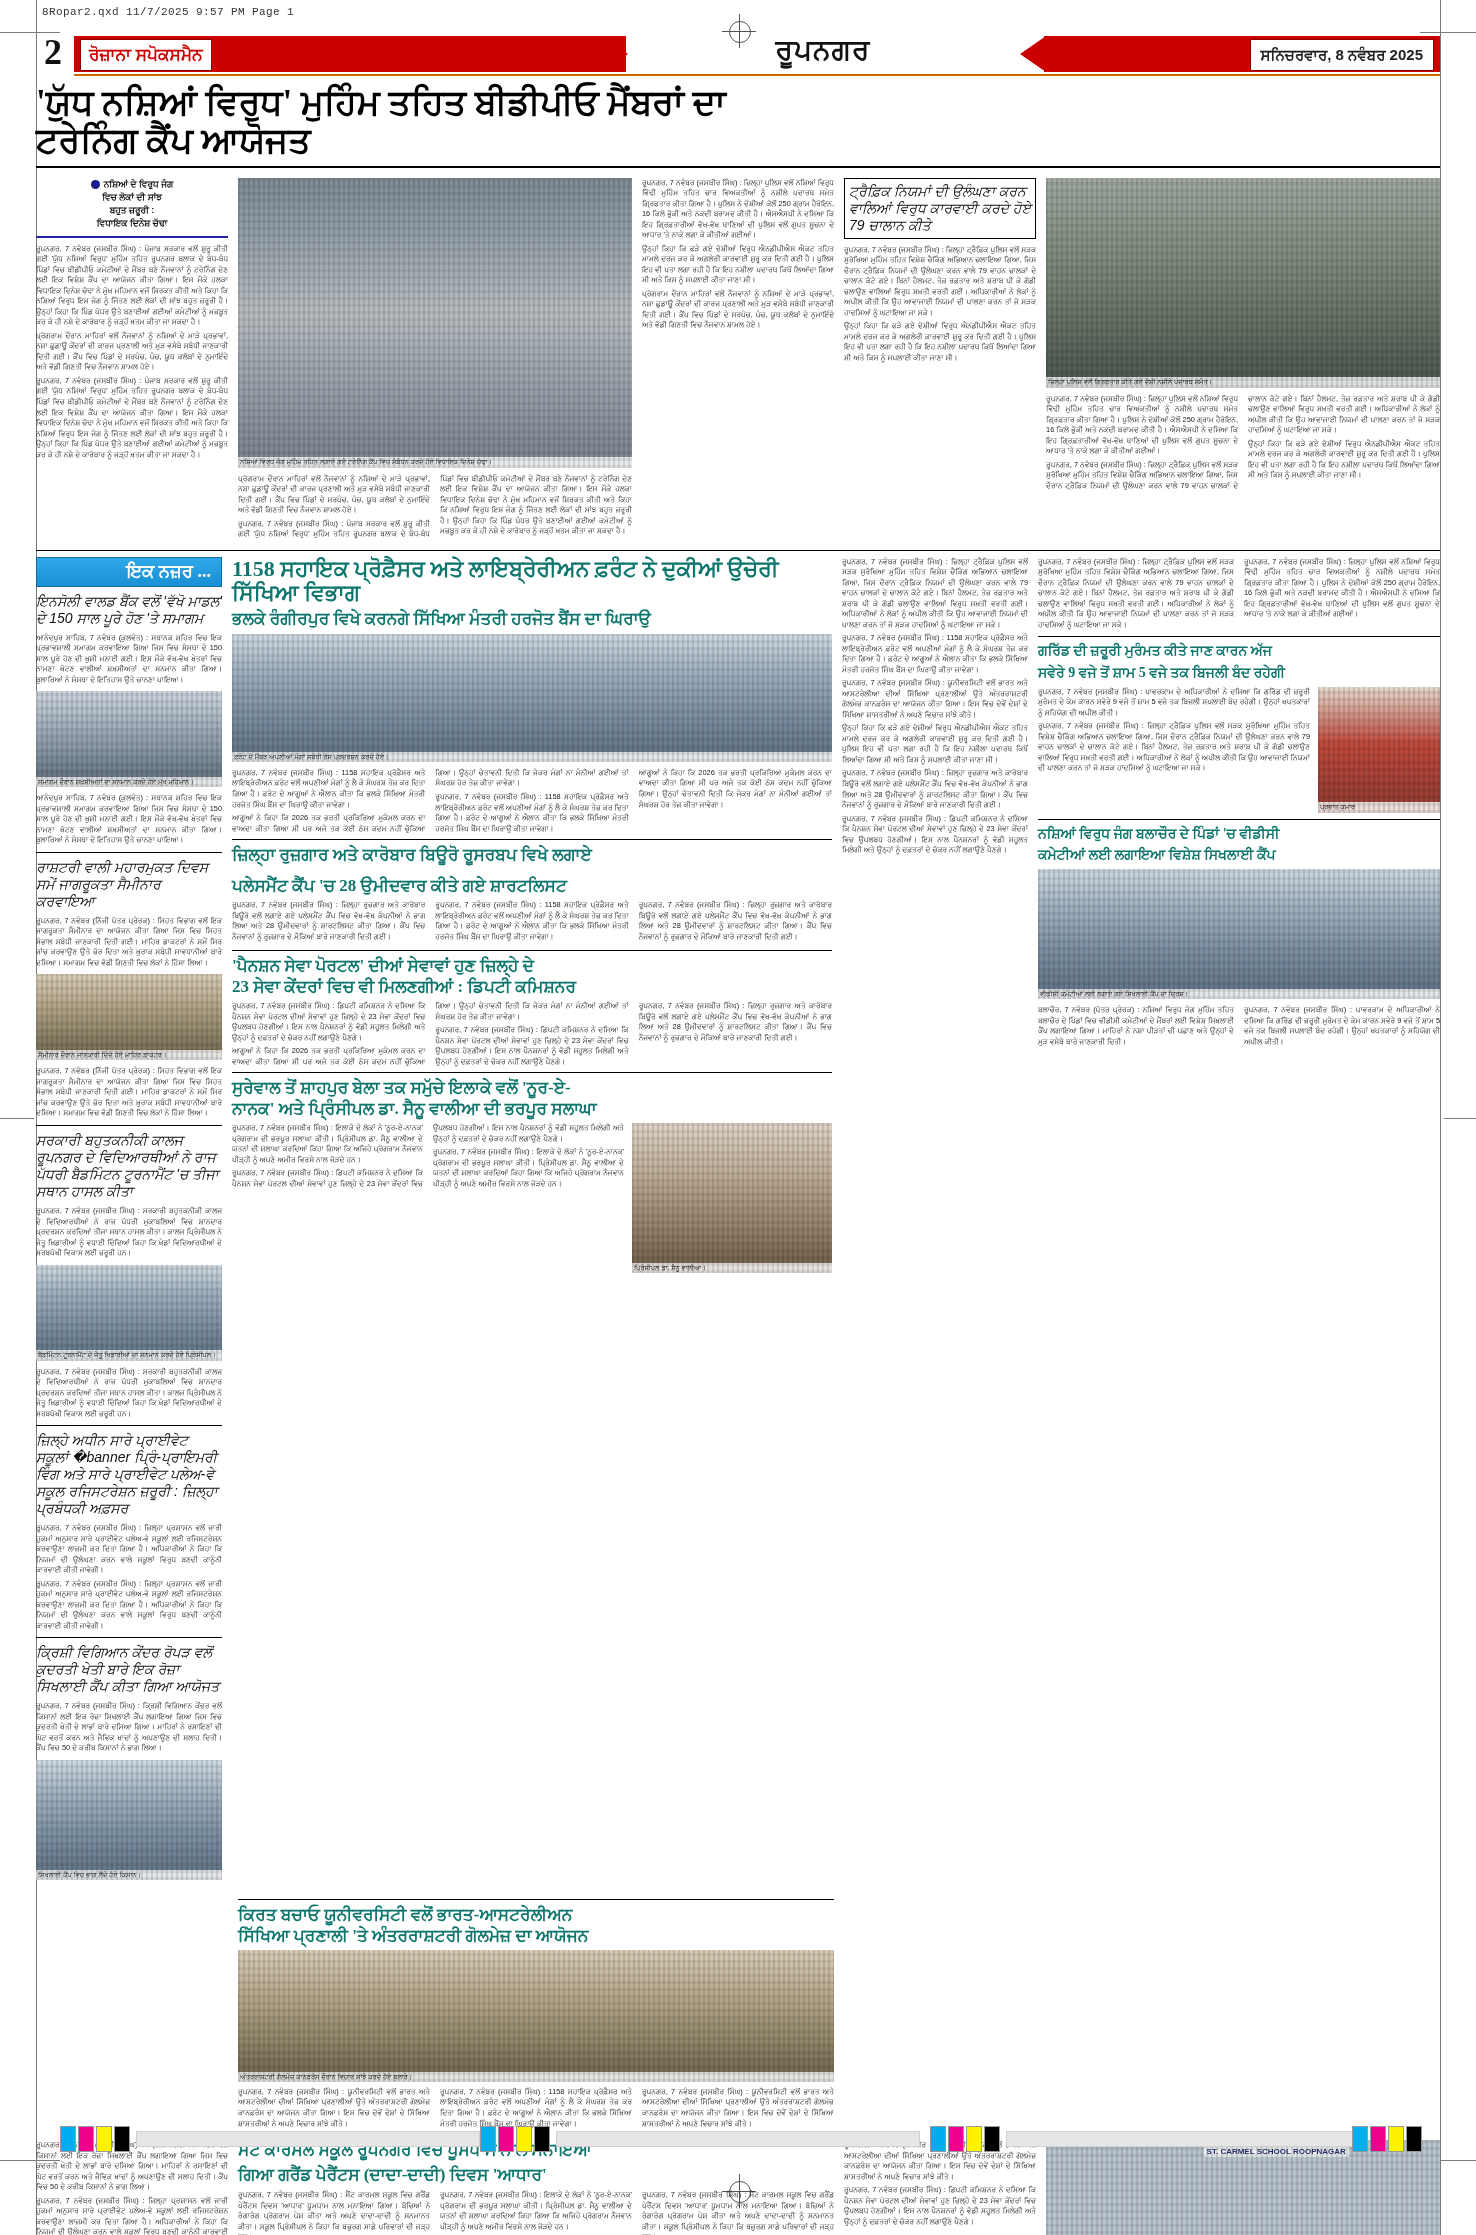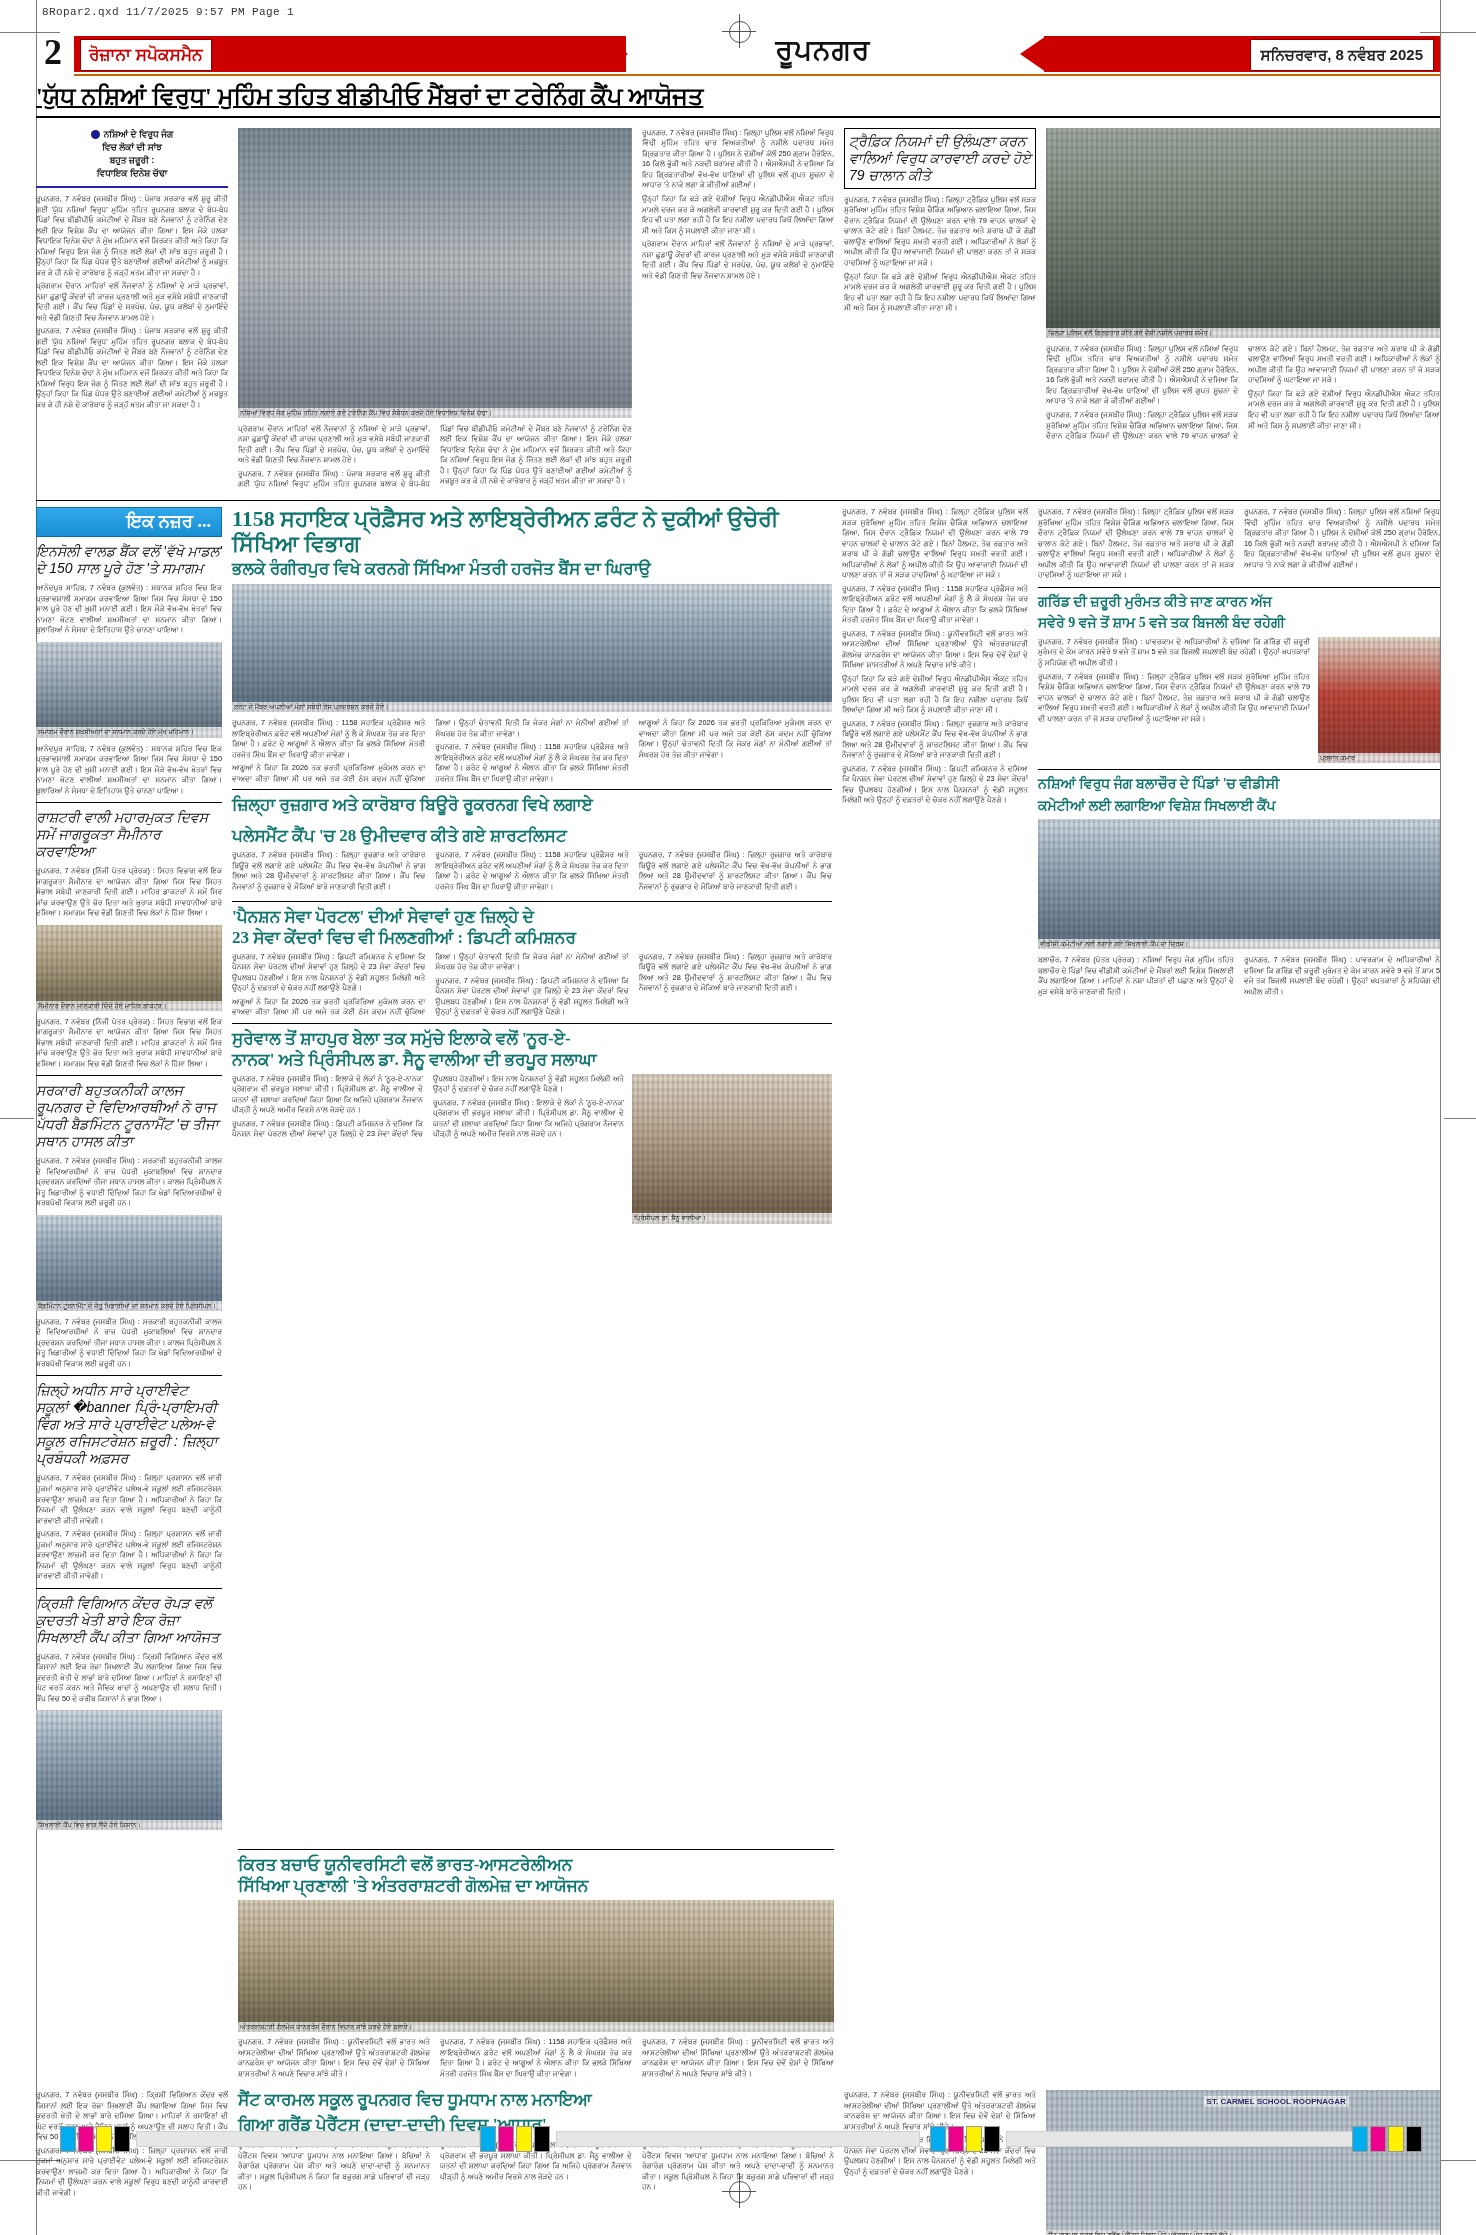--- a/index.html
+++ b/index.html
@@ -66,21 +66,21 @@
     font-size:15px;font-weight:bold;color:#222;white-space:nowrap;
   }
   .mh-rule{position:absolute;left:38px;right:0;top:42px;height:2px;background:#cc6600;}
 
   
   .toprow{display:flex;gap:14px;margin-top:8px;}
   .hl-main{
     font-family:"Liberation Serif","DejaVu Serif",serif;
     font-weight:bold;color:#000;line-height:1.08;
   }
-  .hl-left{width:700px;font-size:24px;text-decoration:underline;}
+  .hl-left{width:700px;font-size:35px;}
   .hl-right{width:690px;font-size:30px;text-align:center;}
   .hl-right .l2{display:block;margin-top:4px;}
 
   
   .body-col{
     font-size:7.4px;line-height:1.42;text-align:justify;color:#1a1a1a;
     font-family:"Liberation Sans","DejaVu Sans",sans-serif;
   }
   .body-col p{margin:0 0 3px 0;}
 
@@ -324,21 +324,21 @@
         <div class="cap">ਫ਼ਰੰਟ ਦੇ ਮੈਂਬਰ ਅਪਣੀਆਂ ਮੰਗਾਂ ਸਬੰਧੀ ਰੋਸ ਪ੍ਰਦਰਸ਼ਨ ਕਰਦੇ ਹੋਏ।</div>
       </div>
       <div class="body-col" style="margin-top:6px;columns:3;column-gap:10px;">
         <p>ਰੂਪਨਗਰ, 7 ਨਵੰਬਰ (ਜਸਬੀਰ ਸਿੰਘ) : 1158 ਸਹਾਇਕ ਪ੍ਰੋਫ਼ੈਸਰ ਅਤੇ ਲਾਇਬ੍ਰੇਰੀਅਨ ਫ਼ਰੰਟ ਵਲੋਂ ਅਪਣੀਆਂ ਮੰਗਾਂ ਨੂੰ ਲੈ ਕੇ ਸੰਘਰਸ਼ ਤੇਜ਼ ਕਰ ਦਿਤਾ ਗਿਆ ਹੈ। ਫ਼ਰੰਟ ਦੇ ਆਗੂਆਂ ਨੇ ਐਲਾਨ ਕੀਤਾ ਕਿ ਭਲਕੇ ਸਿੱਖਿਆ ਮੰਤਰੀ ਹਰਜੋਤ ਸਿੰਘ ਬੈਂਸ ਦਾ ਘਿਰਾਉ ਕੀਤਾ ਜਾਵੇਗਾ।</p>
         <p>ਆਗੂਆਂ ਨੇ ਕਿਹਾ ਕਿ 2026 ਤਕ ਭਰਤੀ ਪ੍ਰਕਿਰਿਆ ਮੁਕੰਮਲ ਕਰਨ ਦਾ ਵਾਅਦਾ ਕੀਤਾ ਗਿਆ ਸੀ ਪਰ ਅਜੇ ਤਕ ਕੋਈ ਠੋਸ ਕਦਮ ਨਹੀਂ ਚੁੱਕਿਆ ਗਿਆ। ਉਨ੍ਹਾਂ ਚੇਤਾਵਨੀ ਦਿਤੀ ਕਿ ਜੇਕਰ ਮੰਗਾਂ ਨਾ ਮੰਨੀਆਂ ਗਈਆਂ ਤਾਂ ਸੰਘਰਸ਼ ਹੋਰ ਤੇਜ਼ ਕੀਤਾ ਜਾਵੇਗਾ।</p>
         <p>ਰੂਪਨਗਰ, 7 ਨਵੰਬਰ (ਜਸਬੀਰ ਸਿੰਘ) : 1158 ਸਹਾਇਕ ਪ੍ਰੋਫ਼ੈਸਰ ਅਤੇ ਲਾਇਬ੍ਰੇਰੀਅਨ ਫ਼ਰੰਟ ਵਲੋਂ ਅਪਣੀਆਂ ਮੰਗਾਂ ਨੂੰ ਲੈ ਕੇ ਸੰਘਰਸ਼ ਤੇਜ਼ ਕਰ ਦਿਤਾ ਗਿਆ ਹੈ। ਫ਼ਰੰਟ ਦੇ ਆਗੂਆਂ ਨੇ ਐਲਾਨ ਕੀਤਾ ਕਿ ਭਲਕੇ ਸਿੱਖਿਆ ਮੰਤਰੀ ਹਰਜੋਤ ਸਿੰਘ ਬੈਂਸ ਦਾ ਘਿਰਾਉ ਕੀਤਾ ਜਾਵੇਗਾ।</p>
         <p>ਆਗੂਆਂ ਨੇ ਕਿਹਾ ਕਿ 2026 ਤਕ ਭਰਤੀ ਪ੍ਰਕਿਰਿਆ ਮੁਕੰਮਲ ਕਰਨ ਦਾ ਵਾਅਦਾ ਕੀਤਾ ਗਿਆ ਸੀ ਪਰ ਅਜੇ ਤਕ ਕੋਈ ਠੋਸ ਕਦਮ ਨਹੀਂ ਚੁੱਕਿਆ ਗਿਆ। ਉਨ੍ਹਾਂ ਚੇਤਾਵਨੀ ਦਿਤੀ ਕਿ ਜੇਕਰ ਮੰਗਾਂ ਨਾ ਮੰਨੀਆਂ ਗਈਆਂ ਤਾਂ ਸੰਘਰਸ਼ ਹੋਰ ਤੇਜ਼ ਕੀਤਾ ਜਾਵੇਗਾ।</p>
       </div>
 
       <div class="rule-thin"></div>
-      <div class="hl-sec hl-20">ਜ਼ਿਲ੍ਹਾ ਰੁਜ਼ਗਾਰ ਅਤੇ ਕਾਰੋਬਾਰ ਬਿਊਰੋ ਰੂਕਰਨਗ ਵਿਖੇ ਲਗਾਏ</div>
+      <div class="hl-sec hl-20">ਜ਼ਿਲ੍ਹਾ ਰੁਜ਼ਗਾਰ ਅਤੇ ਕਾਰੋਬਾਰ ਬਿਊਰੋ ਰੂਸਰਬਪ ਵਿਖੇ ਲਗਾਏ</div>
       <div class="hl-sec hl-20" style="margin-top:12px;">ਪਲੇਸਮੈਂਟ ਕੈਂਪ 'ਚ 28 ਉਮੀਦਵਾਰ ਕੀਤੇ ਗਏ ਸ਼ਾਰਟਲਿਸਟ</div>
       <div class="body-col" style="margin-top:5px;columns:3;column-gap:10px;">
         <p>ਰੂਪਨਗਰ, 7 ਨਵੰਬਰ (ਜਸਬੀਰ ਸਿੰਘ) : ਜ਼ਿਲ੍ਹਾ ਰੁਜ਼ਗਾਰ ਅਤੇ ਕਾਰੋਬਾਰ ਬਿਊਰੋ ਵਲੋਂ ਲਗਾਏ ਗਏ ਪਲੇਸਮੈਂਟ ਕੈਂਪ ਵਿਚ ਵੱਖ-ਵੱਖ ਕੰਪਨੀਆਂ ਨੇ ਭਾਗ ਲਿਆ ਅਤੇ 28 ਉਮੀਦਵਾਰਾਂ ਨੂੰ ਸ਼ਾਰਟਲਿਸਟ ਕੀਤਾ ਗਿਆ। ਕੈਂਪ ਵਿਚ ਨੌਜਵਾਨਾਂ ਨੂੰ ਰੁਜ਼ਗਾਰ ਦੇ ਮੌਕਿਆਂ ਬਾਰੇ ਜਾਣਕਾਰੀ ਦਿਤੀ ਗਈ।</p>
         <p>ਰੂਪਨਗਰ, 7 ਨਵੰਬਰ (ਜਸਬੀਰ ਸਿੰਘ) : 1158 ਸਹਾਇਕ ਪ੍ਰੋਫ਼ੈਸਰ ਅਤੇ ਲਾਇਬ੍ਰੇਰੀਅਨ ਫ਼ਰੰਟ ਵਲੋਂ ਅਪਣੀਆਂ ਮੰਗਾਂ ਨੂੰ ਲੈ ਕੇ ਸੰਘਰਸ਼ ਤੇਜ਼ ਕਰ ਦਿਤਾ ਗਿਆ ਹੈ। ਫ਼ਰੰਟ ਦੇ ਆਗੂਆਂ ਨੇ ਐਲਾਨ ਕੀਤਾ ਕਿ ਭਲਕੇ ਸਿੱਖਿਆ ਮੰਤਰੀ ਹਰਜੋਤ ਸਿੰਘ ਬੈਂਸ ਦਾ ਘਿਰਾਉ ਕੀਤਾ ਜਾਵੇਗਾ।</p>
         <p>ਰੂਪਨਗਰ, 7 ਨਵੰਬਰ (ਜਸਬੀਰ ਸਿੰਘ) : ਜ਼ਿਲ੍ਹਾ ਰੁਜ਼ਗਾਰ ਅਤੇ ਕਾਰੋਬਾਰ ਬਿਊਰੋ ਵਲੋਂ ਲਗਾਏ ਗਏ ਪਲੇਸਮੈਂਟ ਕੈਂਪ ਵਿਚ ਵੱਖ-ਵੱਖ ਕੰਪਨੀਆਂ ਨੇ ਭਾਗ ਲਿਆ ਅਤੇ 28 ਉਮੀਦਵਾਰਾਂ ਨੂੰ ਸ਼ਾਰਟਲਿਸਟ ਕੀਤਾ ਗਿਆ। ਕੈਂਪ ਵਿਚ ਨੌਜਵਾਨਾਂ ਨੂੰ ਰੁਜ਼ਗਾਰ ਦੇ ਮੌਕਿਆਂ ਬਾਰੇ ਜਾਣਕਾਰੀ ਦਿਤੀ ਗਈ।</p>
       </div>
 
       <div class="rule-thin"></div>
       <div class="hl-sec hl-20">'ਪੈਨਸ਼ਨ ਸੇਵਾ ਪੋਰਟਲ' ਦੀਆਂ ਸੇਵਾਵਾਂ ਹੁਣ ਜ਼ਿਲ੍ਹੇ ਦੇ</div>
       <div class="hl-sec hl-20" style="margin-top:2px;">23 ਸੇਵਾ ਕੇਂਦਰਾਂ ਵਿਚ ਵੀ ਮਿਲਣਗੀਆਂ : ਡਿਪਟੀ ਕਮਿਸ਼ਨਰ</div>

